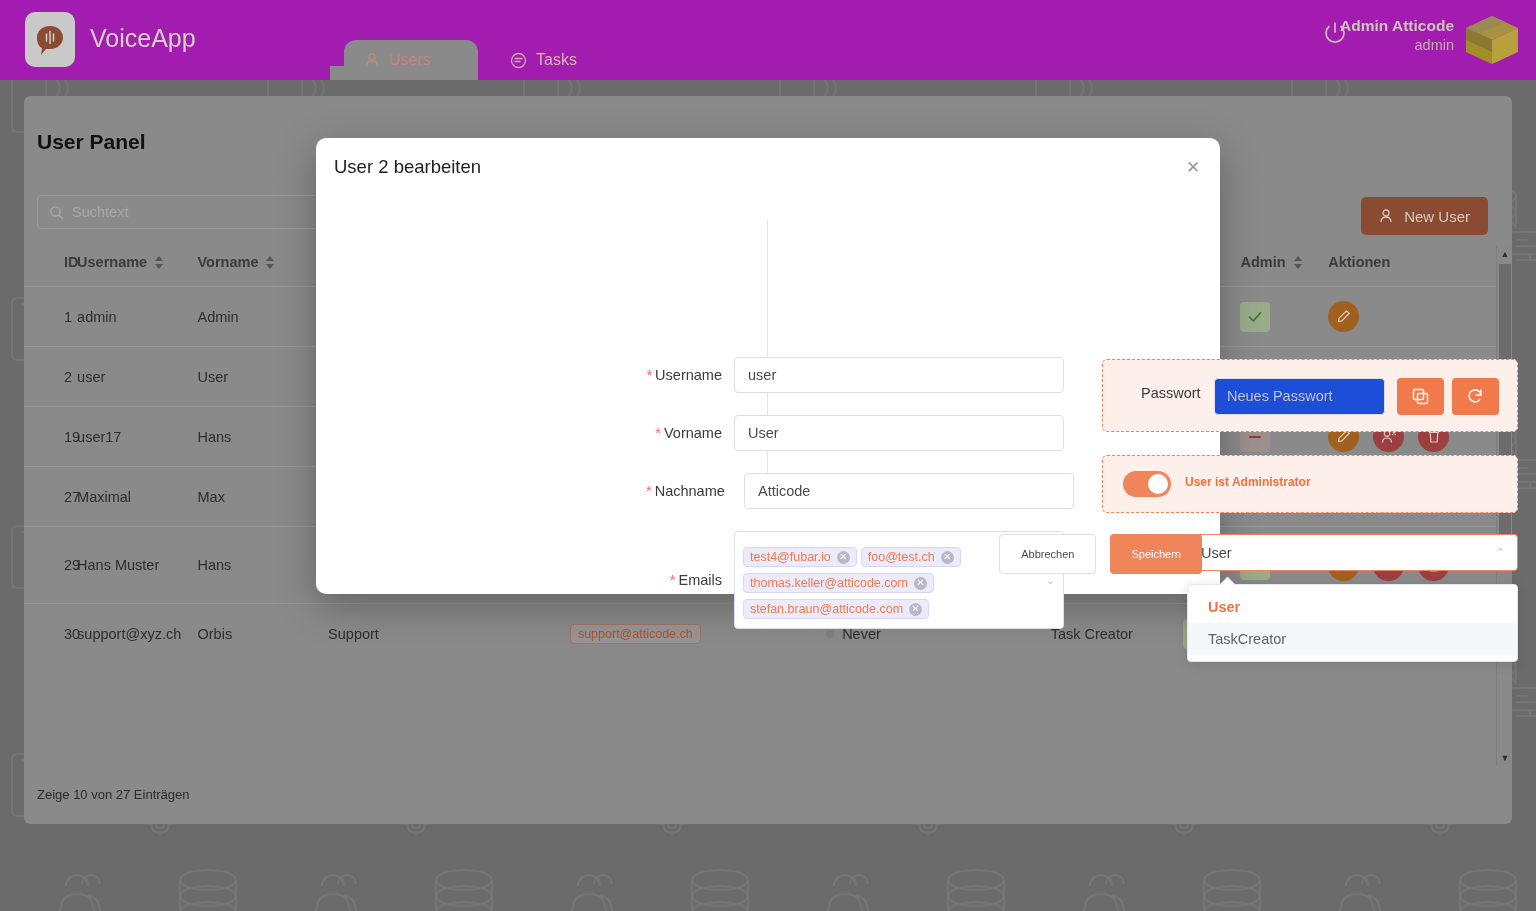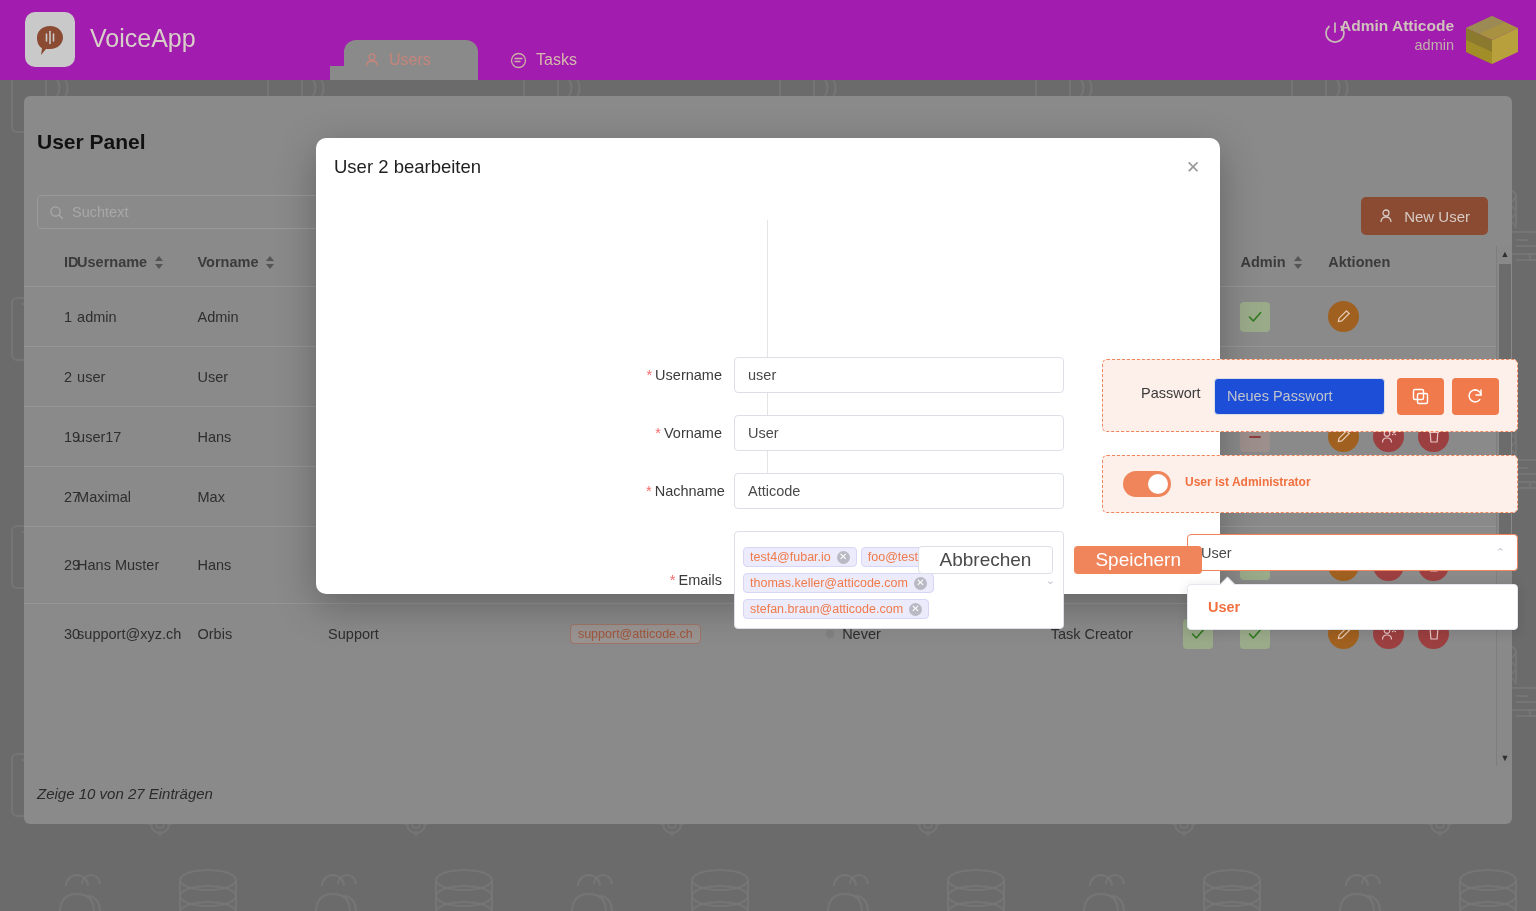--- a/index.html
+++ b/index.html
@@ -163,21 +163,21 @@
   }
   #sb-up { top: 0; }
   #sb-down { bottom: 0; }
   #sb-thumb {
     position: absolute; left: 2px; top: 18px; width: 12px; height: 300px;
     background: #6c6c6c; border-radius: 1px;
   }
 
   #footer-count {
     position: absolute; left: 13px; bottom: 22px;
-    font-size: 15px; color: #2b2b2b; font-style: italic;
+    font-size: 13px; color: #2b2b2b;
   }
 
   
   #modal {
     position: absolute; left: 316px; top: 138px;
     width: 904px; height: 456px;
     background: #fff; border-radius: 10px;
     box-shadow: 0 12px 40px rgba(0,0,0,0.28);
     z-index: 40;
   }
@@ -208,21 +208,21 @@
   .f-input {
     width: 330px; height: 36px; border: 1px solid #dcdfe6;
     border-radius: 4px; padding: 0 13px; font-size: 14.5px;
     color: #4a4a4a; background: #fff;
     font-family: "Liberation Sans", sans-serif;
     line-height: 34px;
   }
 
   #row-username { left: 330px; top: 219px; }
   #row-vorname  { left: 330px; top: 277px; }
-  #row-nachname { left: 330px; top: 335px; }
+  #row-nachname { left: 330px; top: 335px; gap: 10px; }
   #row-emails   { left: 330px; top: 393px; }
 
   #emails-box {
     width: 330px; min-height: 80px; border: 1px solid #dcdfe6;
     border-radius: 4px; padding: 12px 26px 6px 8px; position: relative;
     background: #fff;
   }
   .email-tag {
     display: inline-flex; align-items: center; gap: 6px;
     background: #ecebfb; color: #f07a4b;
@@ -311,24 +311,23 @@
     padding: 0 20px; font-size: 14.5px; color: #606266; cursor: pointer;
   }
   .role-opt.selected { color: #f0703f; font-weight: 700; }
   .role-opt.hovered { background: #f5f7fa; }
 
   #modal-footer {
     position: absolute; right: 18px; bottom: 20px;
     display: flex; gap: 14px; align-items: center;
   }
   .m-btn {
-    height: 28px; border-radius: 4px; font-size: 19px;
+    height: 40px; border-radius: 4px; font-size: 11px;
     padding: 0 21px; cursor: pointer;
     font-family: "Liberation Sans", sans-serif;
-    margin-left: 7px;
   }
   #btn-cancel { background: #fff; border: 1px solid #dcdfe6; color: #4a4a4a; }
   #btn-save { background: #f0845b; border: none; color: #fff; }
 
   .icon-svg { display: block; }
 </style>
 </head>
 <body>
 
 <div id="wallpaper">
@@ -839,19 +838,20 @@
     <div id="admin-label">User ist Administrator</div>
   </div>
 
   <div id="role-label">User-Rolle</div>
   <div id="role-select">
     <span>User</span>
     <span id="role-caret">⌃</span>
   </div>
   <div id="role-dropdown">
     <div class="role-opt selected">User</div>
+    <div class="role-opt hovered">TaskCreator</div>
   </div>
 
   <div id="modal-footer">
     <button class="m-btn" id="btn-cancel">Abbrechen</button>
     <button class="m-btn" id="btn-save">Speichern</button>
   </div>
 </div>
 
 </body></html>

